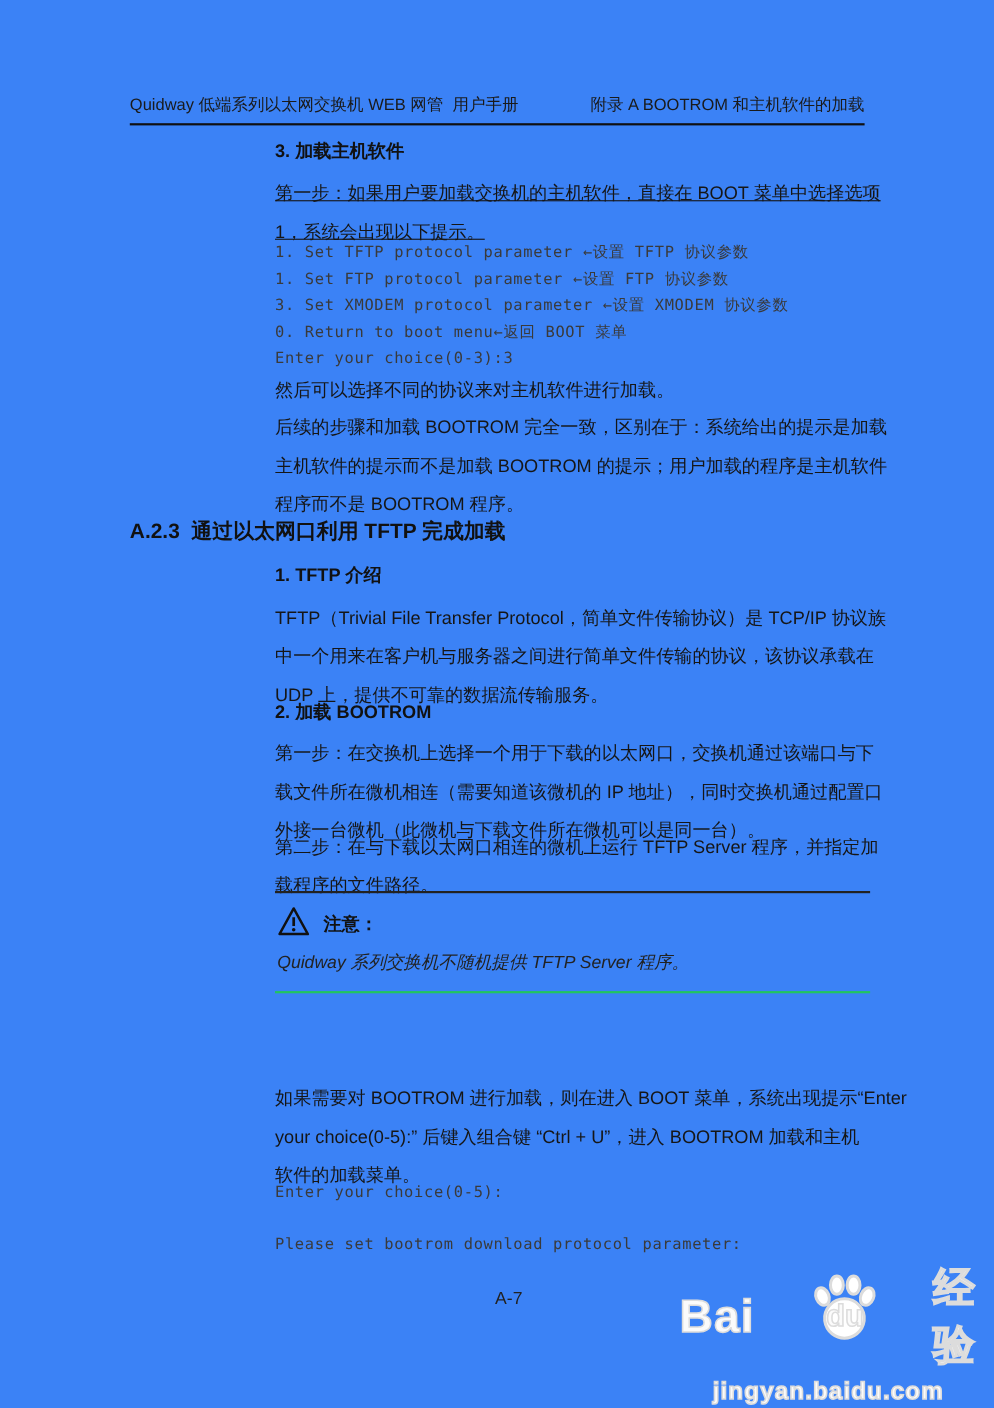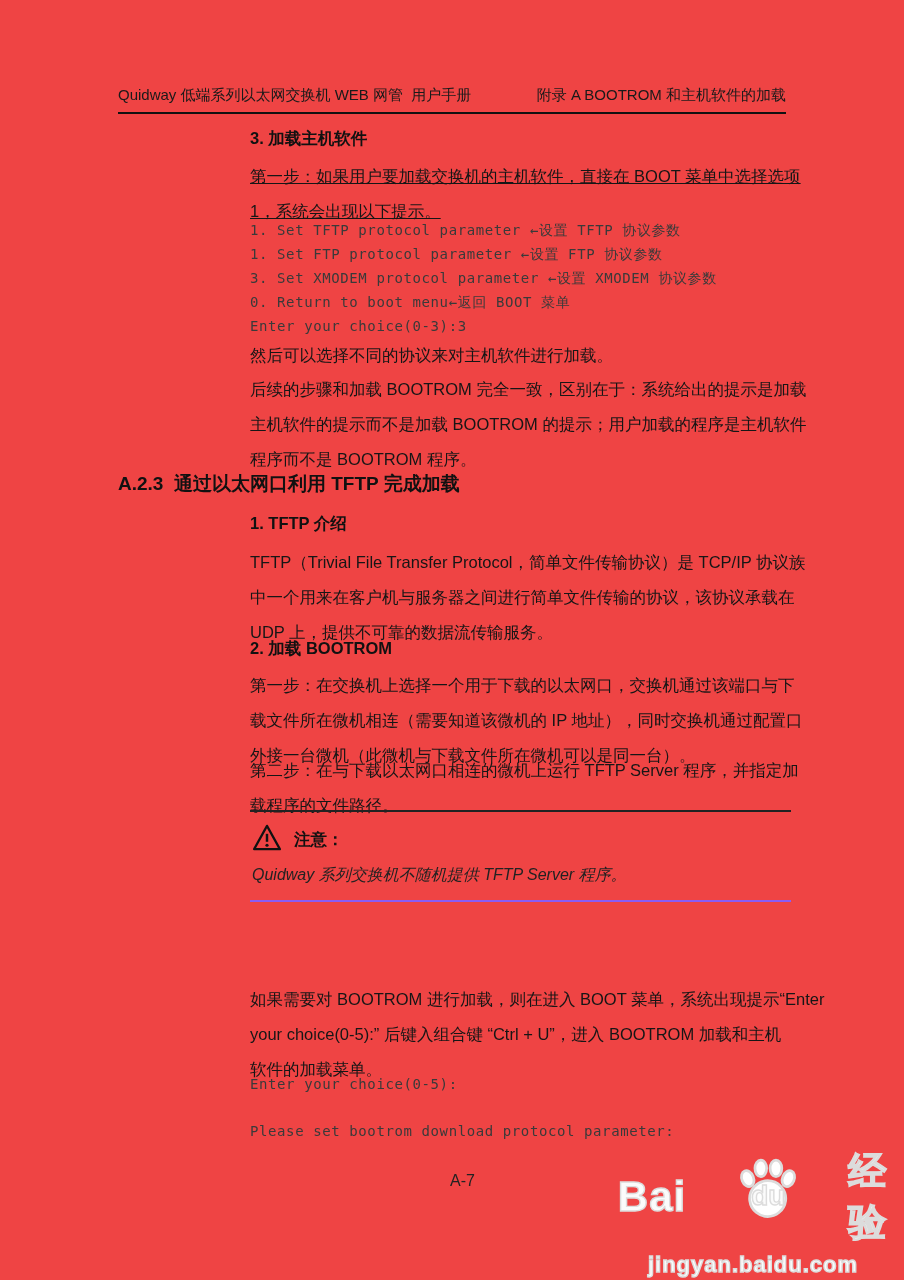--- a/index.html
+++ b/index.html
@@ -1,17 +1,17 @@
 <!DOCTYPE html>
 <html><head>
 <meta charset="utf-8">
 <style>
   html,body{margin:0;padding:0;background:#ffffff;}
   .page{
-    position:relative;width:904px;height:1280px;background:#ef4444;overflow:hidden;
+    position:relative;width:904px;height:1280px;background:#3b82f6;overflow:hidden;
     font-family:"Liberation Sans","DejaVu Sans",sans-serif;color:#1a1a1a;
   }
   .abs{position:absolute;}
   .ml{white-space:pre;}
   
   .header{
     position:absolute;top:86px;left:118px;right:118px;
     display:flex;justify-content:space-between;align-items:flex-end;
     font-size:15px;padding-bottom:7px;border-bottom:2px solid #111;
   }
@@ -34,21 +34,21 @@
   .b-h-bootrom{top:637px;left:250px;}
   .b-bstep1{top:668px;left:250px;}
   .b-bstep2{top:753px;left:250px;}
   .b-step3{top:924px;left:250px;}
   .b-if{top:982px;left:250px;}
   .b-code-enter{top:1072px;left:250px;}
   .b-code-please{top:1119px;left:250px;}
   
   .note{
     position:absolute;top:810px;left:250px;width:537px;
-    border-top:2px solid #222;border-bottom:2px solid #8b5cf6;
+    border-top:2px solid #222;border-bottom:2px solid #22c55e;
     padding:12px 2px 14px;
   }
   .note-head{display:flex;align-items:center;gap:12px;}
   .note-label{font-size:16.5px;font-weight:bold;color:#111;}
   .note-text{font-size:16px;font-style:italic;margin-top:9px;line-height:22px;color:#222;}
   
   .page-num{position:absolute;top:1172px;left:0;right:0;text-align:center;font-size:16px;color:#222;padding-left:21px;}
   
   .wm{position:absolute;top:1146px;left:638px;width:230px;text-align:center;}
   .wm-row1{display:flex;align-items:center;justify-content:center;gap:48px;}

